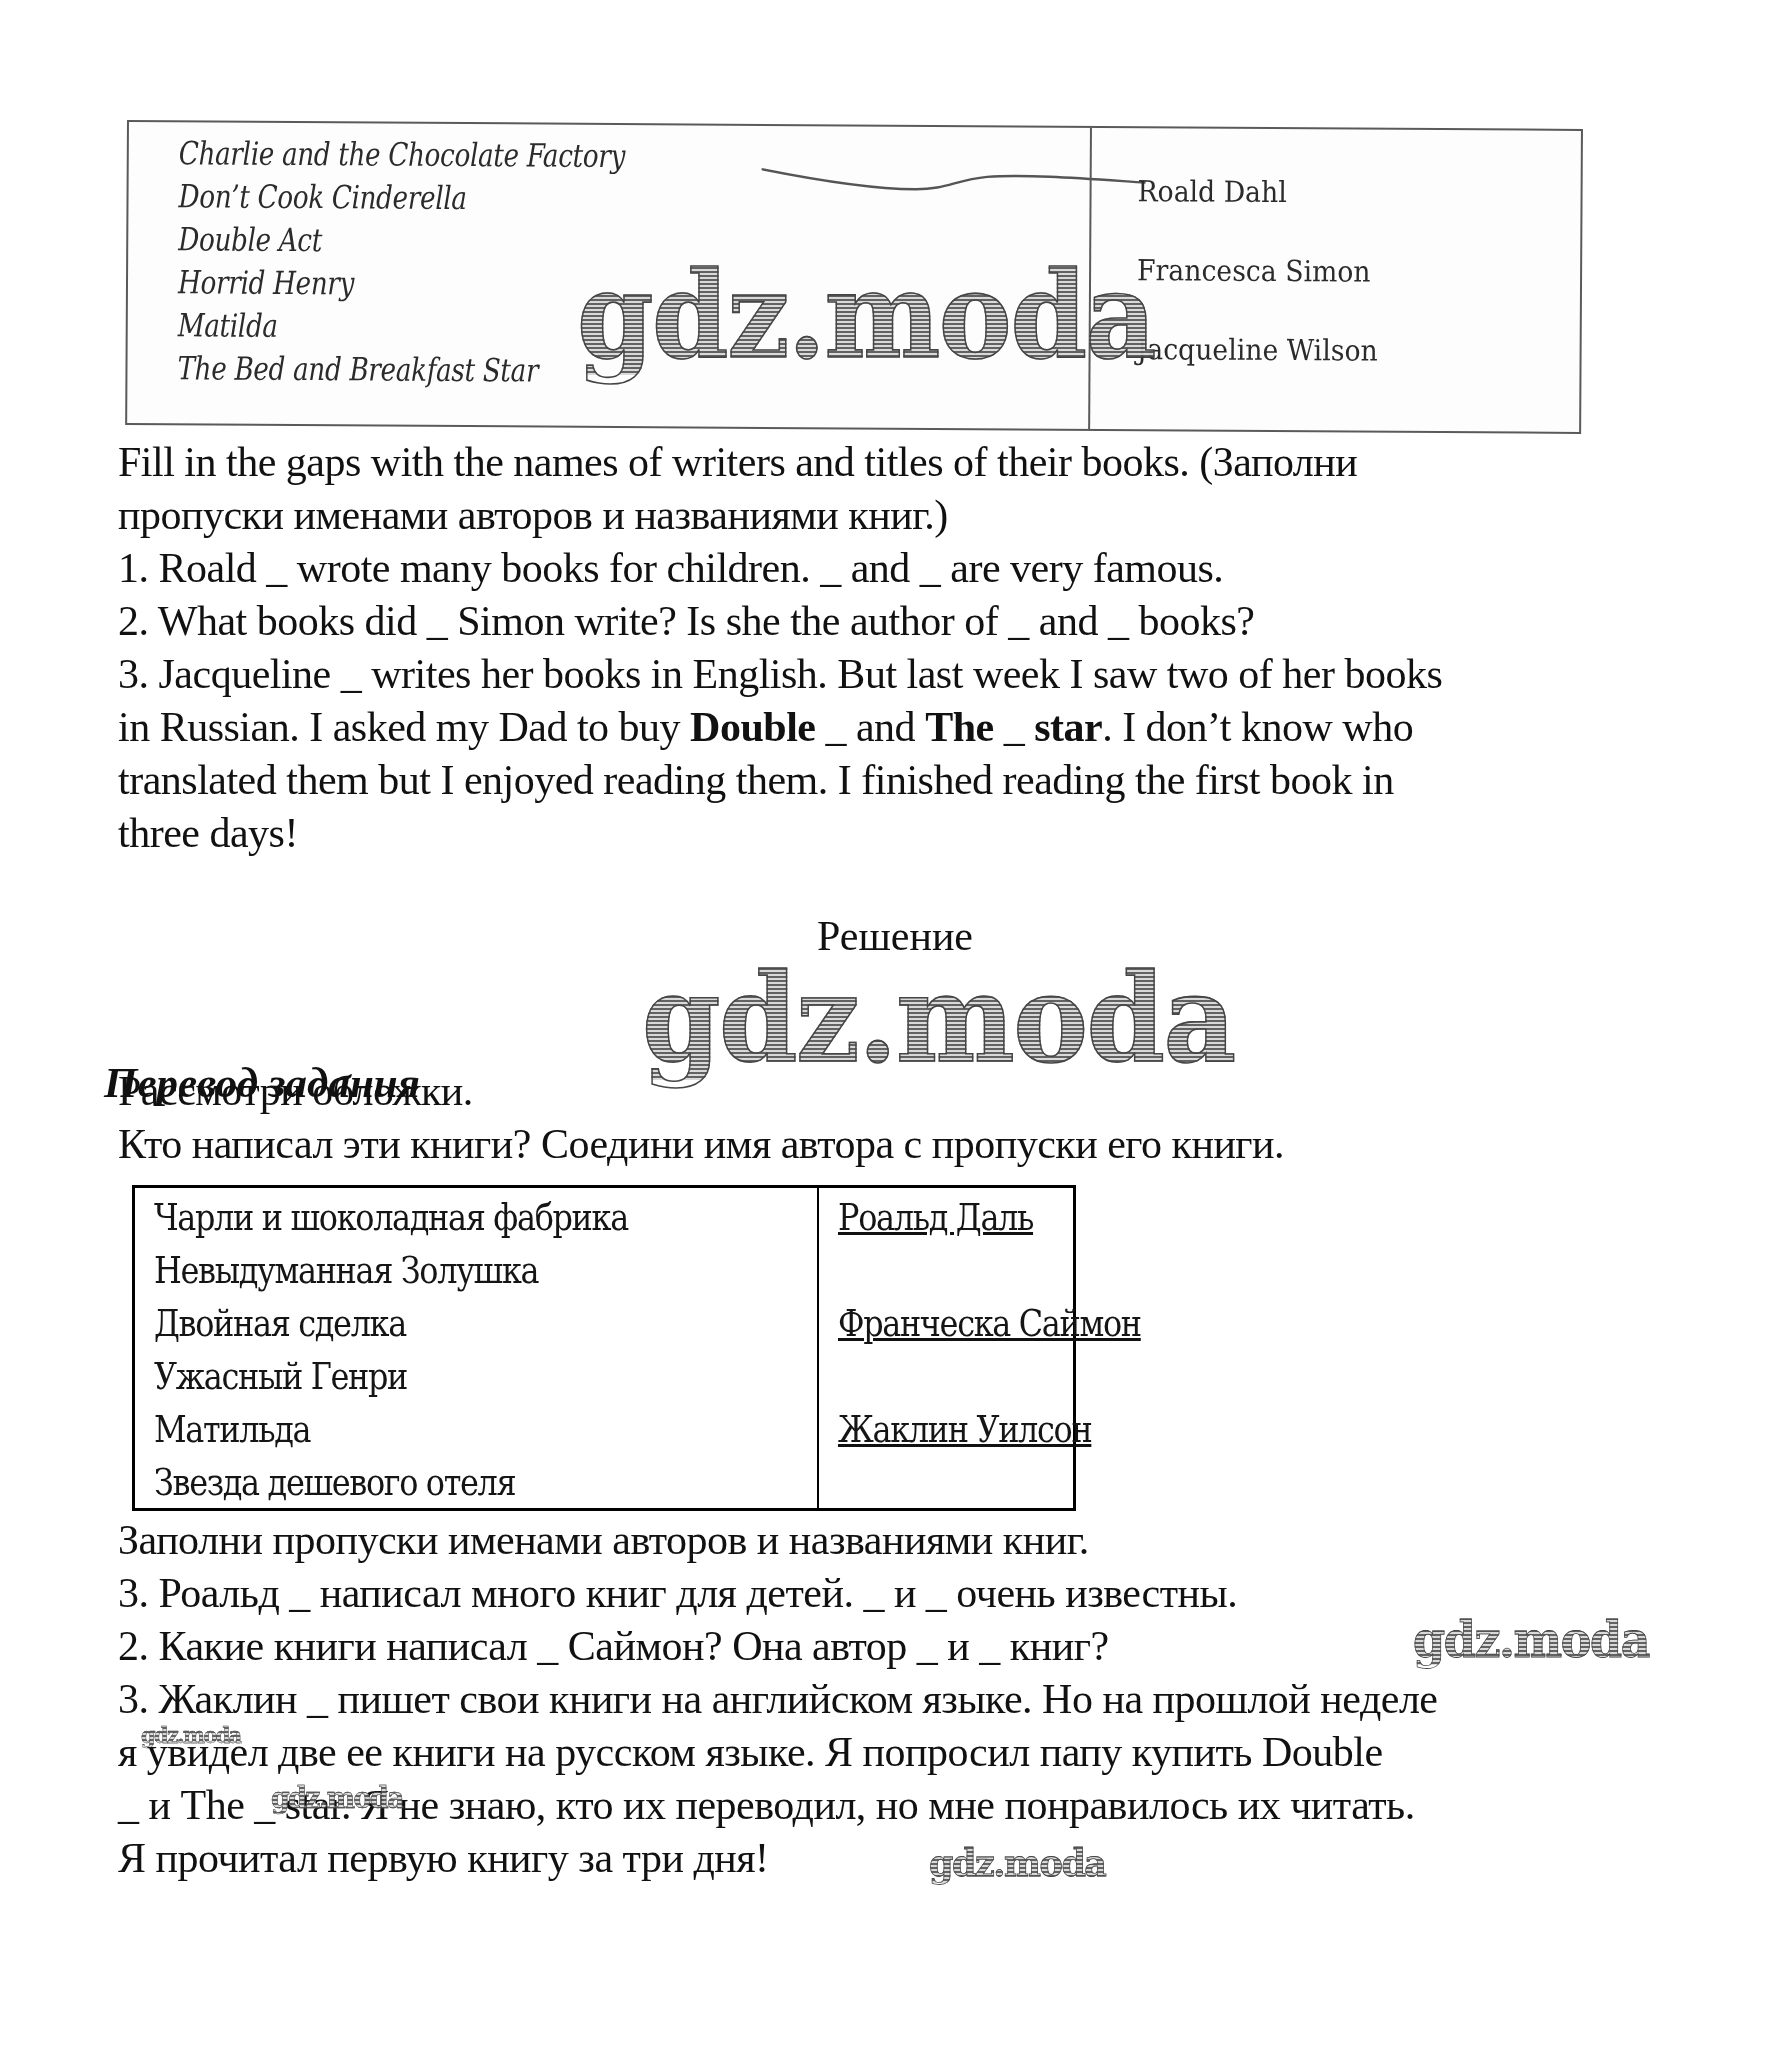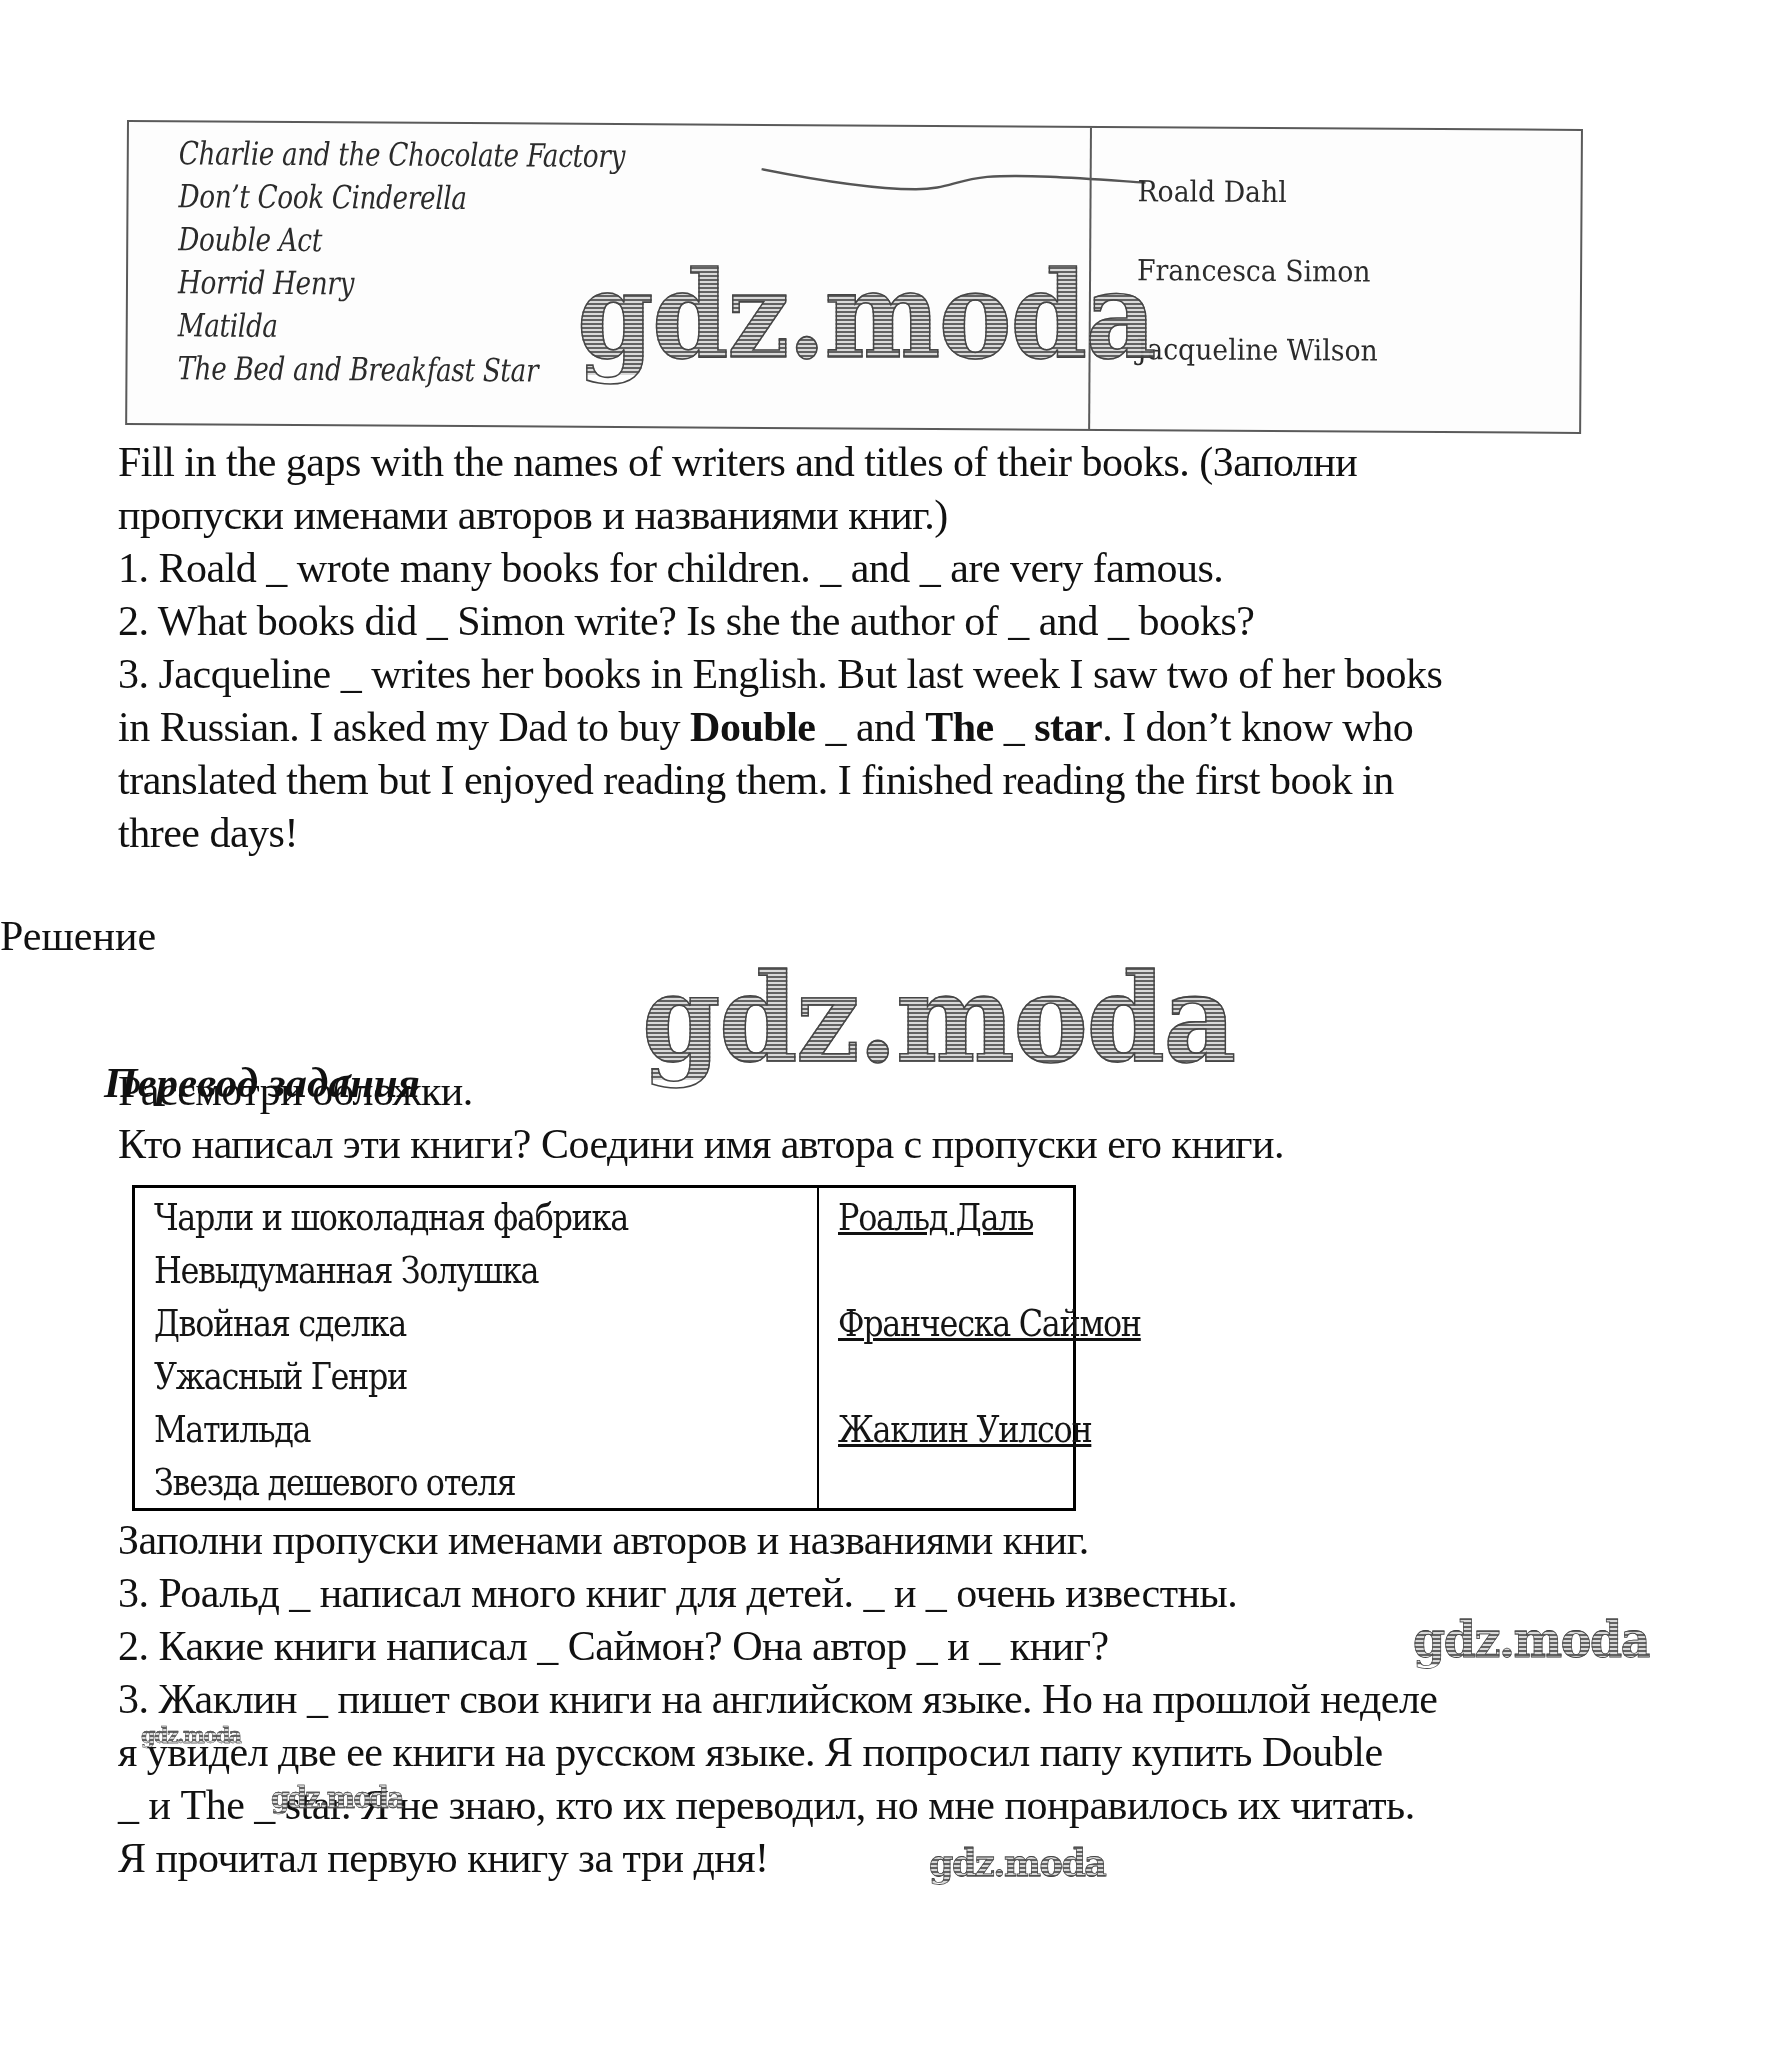--- a/index.html
+++ b/index.html
@@ -73,20 +73,21 @@
       letter-spacing: -0.5px;
       white-space: nowrap;
     }
     .line { display: block; height: 53px; }
     .b { font-weight: bold; }
 
     .heading-center {
       position: absolute;
       left: 0; width: 1790px;
       top: 910px;
+      text-align: center;
       font-size: 42px;
       line-height: 53px;
     }
     .heading-italic {
       position: absolute;
       left: 104px; top: 1012px;
       font-size: 43px;
       font-weight: bold;
       font-style: italic;
       line-height: 53px;

